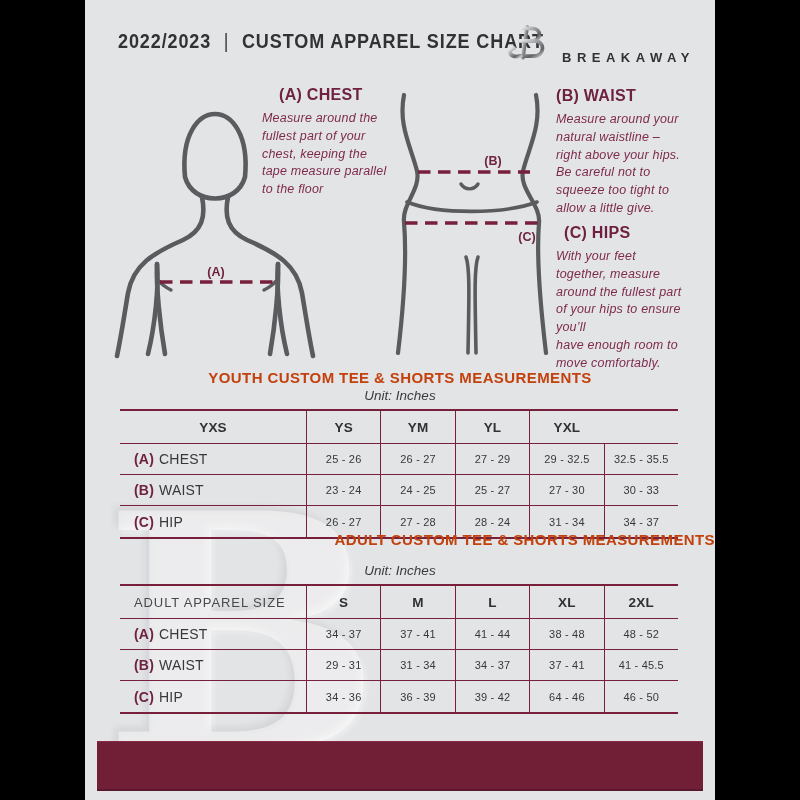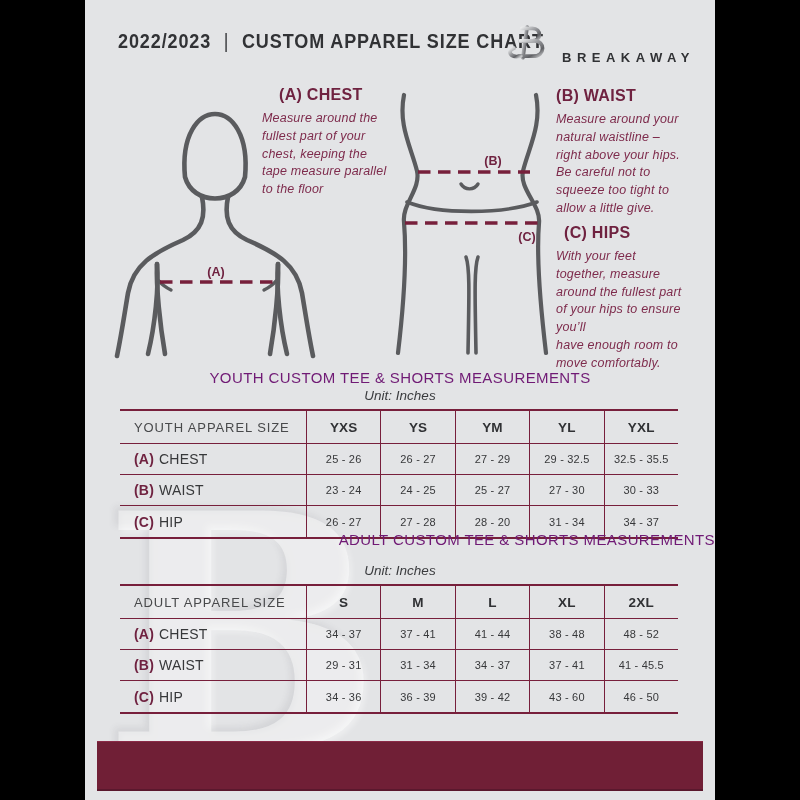--- a/index.html
+++ b/index.html
@@ -61,22 +61,22 @@
   }
   .g-body{
     position:absolute;
     font-size:12.5px; font-style:italic; color:var(--maroon-body);
     line-height:1.42; white-space:pre-line; letter-spacing:0.2px;
   }
   .fig{position:absolute;}
   
   .sec-title{
     position:absolute; left:0; width:100%;
-    text-align:center; font-size:15px; font-weight:normal;
-    color:#701a75; letter-spacing:0.4px;
+    text-align:center; font-size:15px; font-weight:bold;
+    color:#c2410c; letter-spacing:0.4px;
   }
   .sec-unit{
     position:absolute; left:0; width:100%;
     text-align:center; font-size:13.5px; font-style:italic; color:#3A3B3E;
   }
   
   .stable{
     position:absolute; left:35px; width:558px;
     border-top:2px solid var(--maroon-line);
     border-bottom:2px solid var(--maroon-line);
@@ -194,21 +194,20 @@
 around the fullest part
 of your hips to ensure
 you’ll
 have enough room to
 move comfortably.</div>
 
   <div class="sec-title" style="top:369px;">YOUTH CUSTOM TEE &amp; SHORTS MEASUREMENTS</div>
   <div class="sec-unit" style="top:388px;">Unit: Inches</div>
   <div class="stable" style="top:409px;">
       <div class="trow thead">
-        <div class="tc c0">YOUTH APPAREL SIZE</div>
         <div class="tc">YXS</div>
         <div class="tc">YS</div>
         <div class="tc">YM</div>
         <div class="tc">YL</div>
         <div class="tc">YXL</div>
       </div>
       <div class="trow">
         <div class="tc c0"><span class="pfx">(A)</span>CHEST</div>
         <div class="tc">25 - 26</div>
         <div class="tc">26 - 27</div>
@@ -221,21 +220,21 @@
         <div class="tc">23 - 24</div>
         <div class="tc">24 - 25</div>
         <div class="tc">25 - 27</div>
         <div class="tc">27 - 30</div>
         <div class="tc">30 - 33</div>
       </div>
       <div class="trow">
         <div class="tc c0"><span class="pfx">(C)</span>HIP</div>
         <div class="tc">26 - 27</div>
         <div class="tc">27 - 28</div>
-        <div class="tc">28 - 20</div>
+        <div class="tc">28 - 24</div>
         <div class="tc">31 - 34</div>
         <div class="tc">34 - 37</div>
       </div>
     </div>
 
   <div class="sec-title" style="top:531px;text-align:right;">ADULT CUSTOM TEE &amp; SHORTS MEASUREMENTS</div>
   <div class="sec-unit" style="top:563px;">Unit: Inches</div>
   <div class="stable" style="top:584px;">
       <div class="trow thead">
         <div class="tc c0">ADULT APPAREL SIZE</div>
@@ -259,20 +258,20 @@
         <div class="tc">31 - 34</div>
         <div class="tc">34 - 37</div>
         <div class="tc">37 - 41</div>
         <div class="tc">41 - 45.5</div>
       </div>
       <div class="trow">
         <div class="tc c0"><span class="pfx">(C)</span>HIP</div>
         <div class="tc">34 - 36</div>
         <div class="tc">36 - 39</div>
         <div class="tc">39 - 42</div>
-        <div class="tc">43 - 60</div>
+        <div class="tc">64 - 46</div>
         <div class="tc">46 - 50</div>
       </div>
     </div>
 
   <div class="footer-bar"></div>
 
 </div>
 
 </body></html>

